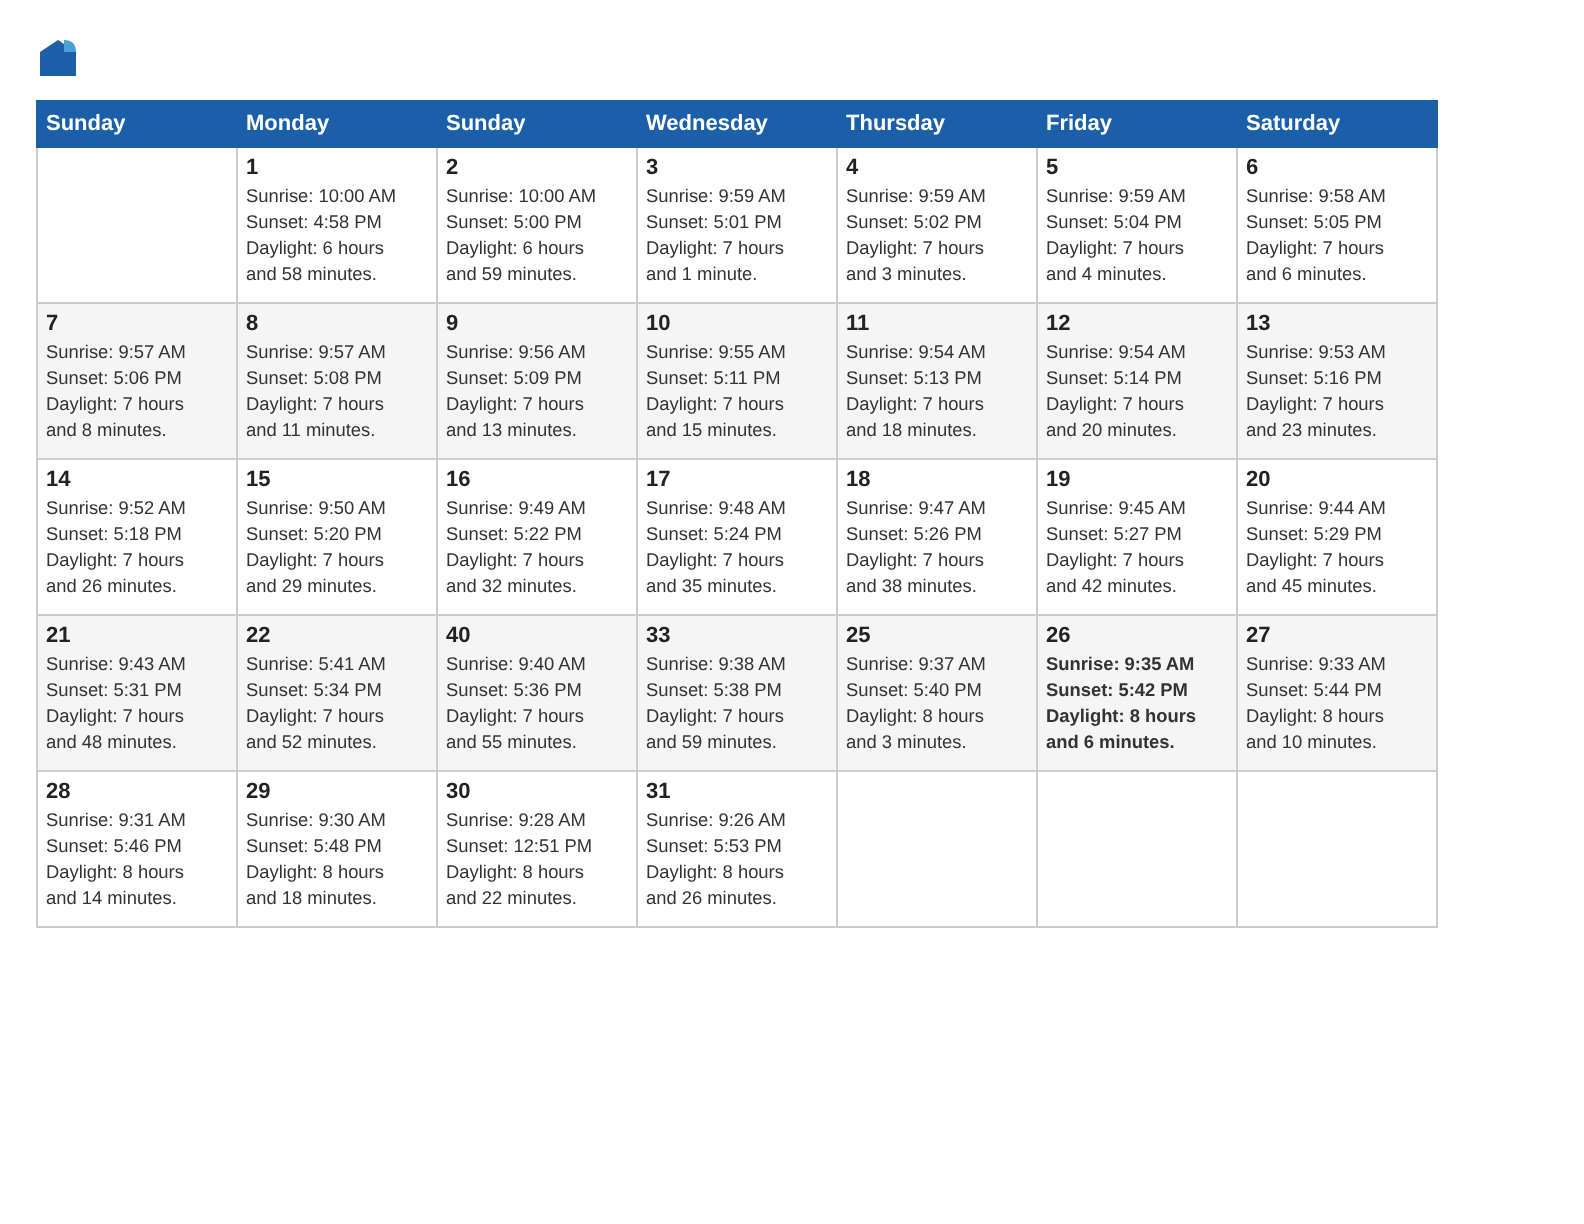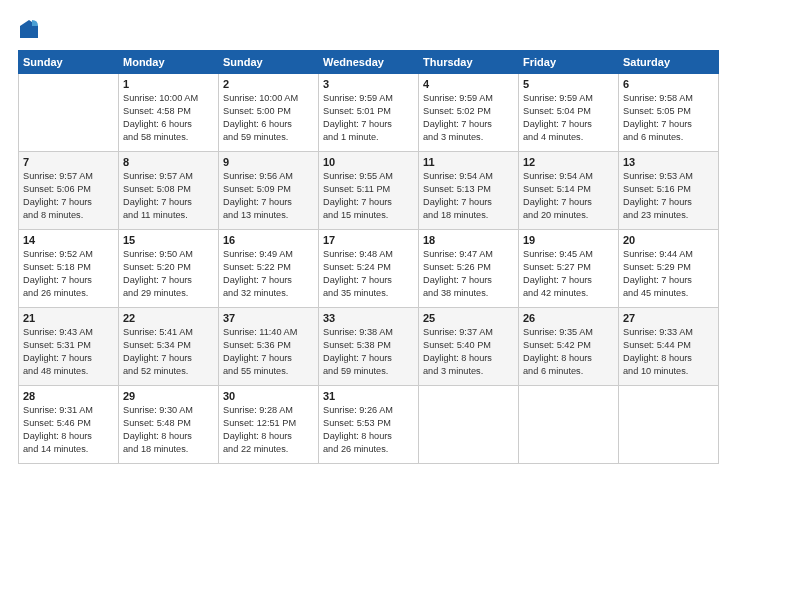--- a/index.html
+++ b/index.html
@@ -281,43 +281,43 @@
 and 48 minutes.</div>
           </td>
           <td>
             <div class="day-number">22</div>
             <div class="day-info" style="white-space: pre-line;">Sunrise: 5:41 AM
 Sunset: 5:34 PM
 Daylight: 7 hours
 and 52 minutes.</div>
           </td>
           <td>
-            <div class="day-number">37</div>
-            <div class="day-info" style="white-space: pre-line;">Sunrise: 11:40 AM
+            <div class="day-number">40</div>
+            <div class="day-info" style="white-space: pre-line;">Sunrise: 9:40 AM
 Sunset: 5:36 PM
 Daylight: 7 hours
 and 55 minutes.</div>
           </td>
           <td>
             <div class="day-number">33</div>
             <div class="day-info" style="white-space: pre-line;">Sunrise: 9:38 AM
 Sunset: 5:38 PM
 Daylight: 7 hours
 and 59 minutes.</div>
           </td>
           <td>
             <div class="day-number">25</div>
             <div class="day-info" style="white-space: pre-line;">Sunrise: 9:37 AM
 Sunset: 5:40 PM
 Daylight: 8 hours
 and 3 minutes.</div>
           </td>
           <td>
             <div class="day-number">26</div>
-            <div class="day-info" style="white-space: pre-line;">Sunrise: 9:35 AM
+            <div class="day-info" style="white-space: pre-line; font-weight: bold;">Sunrise: 9:35 AM
 Sunset: 5:42 PM
 Daylight: 8 hours
 and 6 minutes.</div>
           </td>
           <td>
             <div class="day-number">27</div>
             <div class="day-info" style="white-space: pre-line;">Sunrise: 9:33 AM
 Sunset: 5:44 PM
 Daylight: 8 hours
 and 10 minutes.</div>

